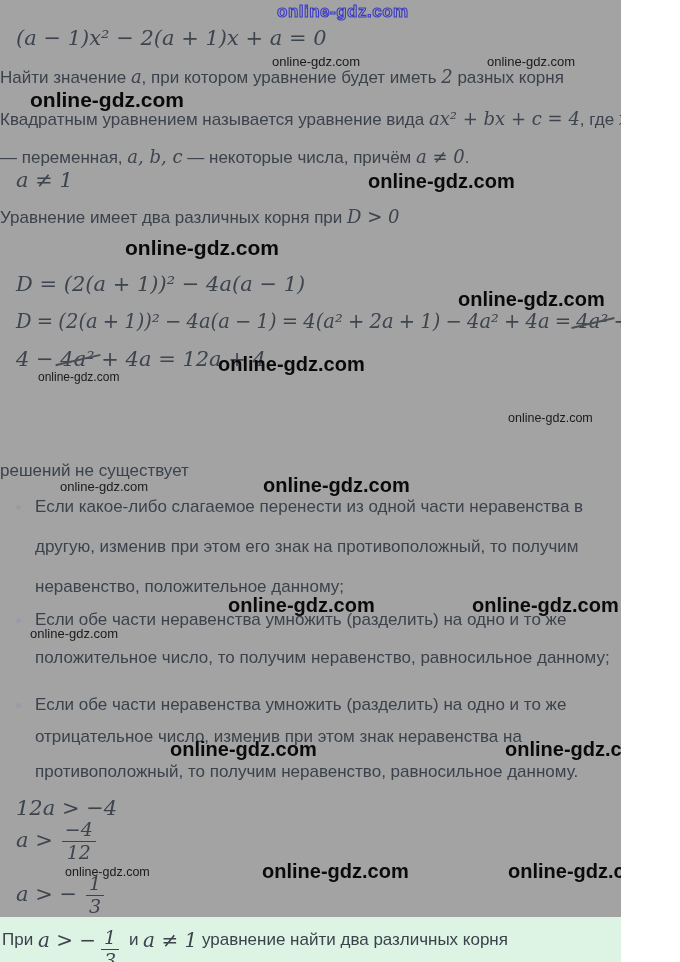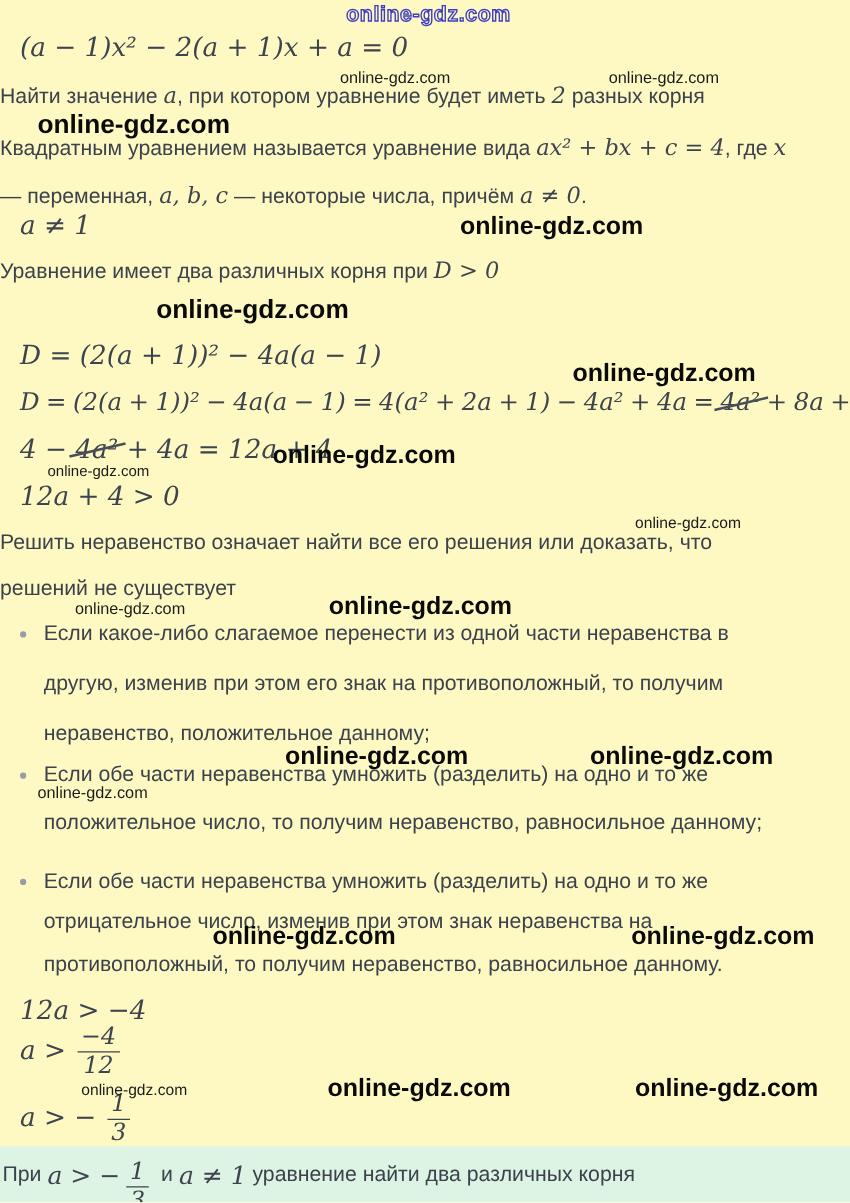--- a/index.html
+++ b/index.html
@@ -1,16 +1,16 @@
 <!DOCTYPE html>
 <html><head>
 <meta charset="utf-8">
 <style>
   html,body{margin:0;padding:0;background:#fff;}
-  #page{position:relative;width:680px;height:962px;background:#fef9c3;overflow:hidden;
+  #page{position:relative;width:621px;height:962px;background:#a3a3a3;overflow:hidden;
         font-family:"Liberation Sans",sans-serif;}
 
   
   .wm-b{position:absolute;font-family:"Liberation Sans",sans-serif;font-weight:700;
         font-size:20px;color:#0a0a0a;white-space:nowrap;z-index:5;}
   .wm-s{position:absolute;font-family:"Liberation Sans",sans-serif;font-weight:400;
         font-size:13px;color:#1a1a1a;white-space:nowrap;z-index:5;}
   .wm-o{position:absolute;font-family:"Liberation Sans",sans-serif;font-weight:700;
         font-size:17px;letter-spacing:.5px;color:transparent;
         -webkit-text-stroke:1.1px #3c3cc6;white-space:nowrap;z-index:5;}
@@ -83,23 +83,21 @@
   <div class="m" style="top:168px">a ≠ 1</div>
 
   <div class="t" style="top:206px"><span>Уравнение имеет два различных корня при </span><span class="mi">D &gt; 0</span></div>
 
   <div class="m" style="top:272px">D = (2(a + 1))² − 4a(a − 1)</div>
 
   <div class="m" style="top:310px;font-size:19.5px;word-spacing:-1px"><span>D = (2(a + 1))² − 4a(a − 1) = 4(a² + 2a + 1) − 4a² + 4a = </span><span class="cancel">4a²</span><span> + 8a +</span></div>
 
   <div class="m" style="top:347px"><span>4 − </span><span class="cancel">4a²</span><span> + 4a = 12a + 4</span></div>
 
-  <div class="m" style="top:385px">12a + 4 &gt; 0</div>
 
-  <div class="t" style="top:424px">Решить неравенство означает найти все его решения или доказать, что</div>
   <div class="t" style="top:461px">решений не существует</div>
 
   <span class="dot" style="top:505px"></span>
   <div class="t ind" style="top:497px">Если какое-либо слагаемое перенести из одной части неравенства в</div>
   <div class="t ind" style="top:537px">другую, изменив при этом его знак на противоположный, то получим</div>
   <div class="t ind" style="top:577px">неравенство, положительное данному;</div>
 
   <span class="dot" style="top:618px"></span>
   <div class="t ind" style="top:610px">Если обе части неравенства умножить (разделить) на одно и то же</div>
   <div class="t ind" style="top:648px">положительное число, то получим неравенство, равносильное данному;</div>

